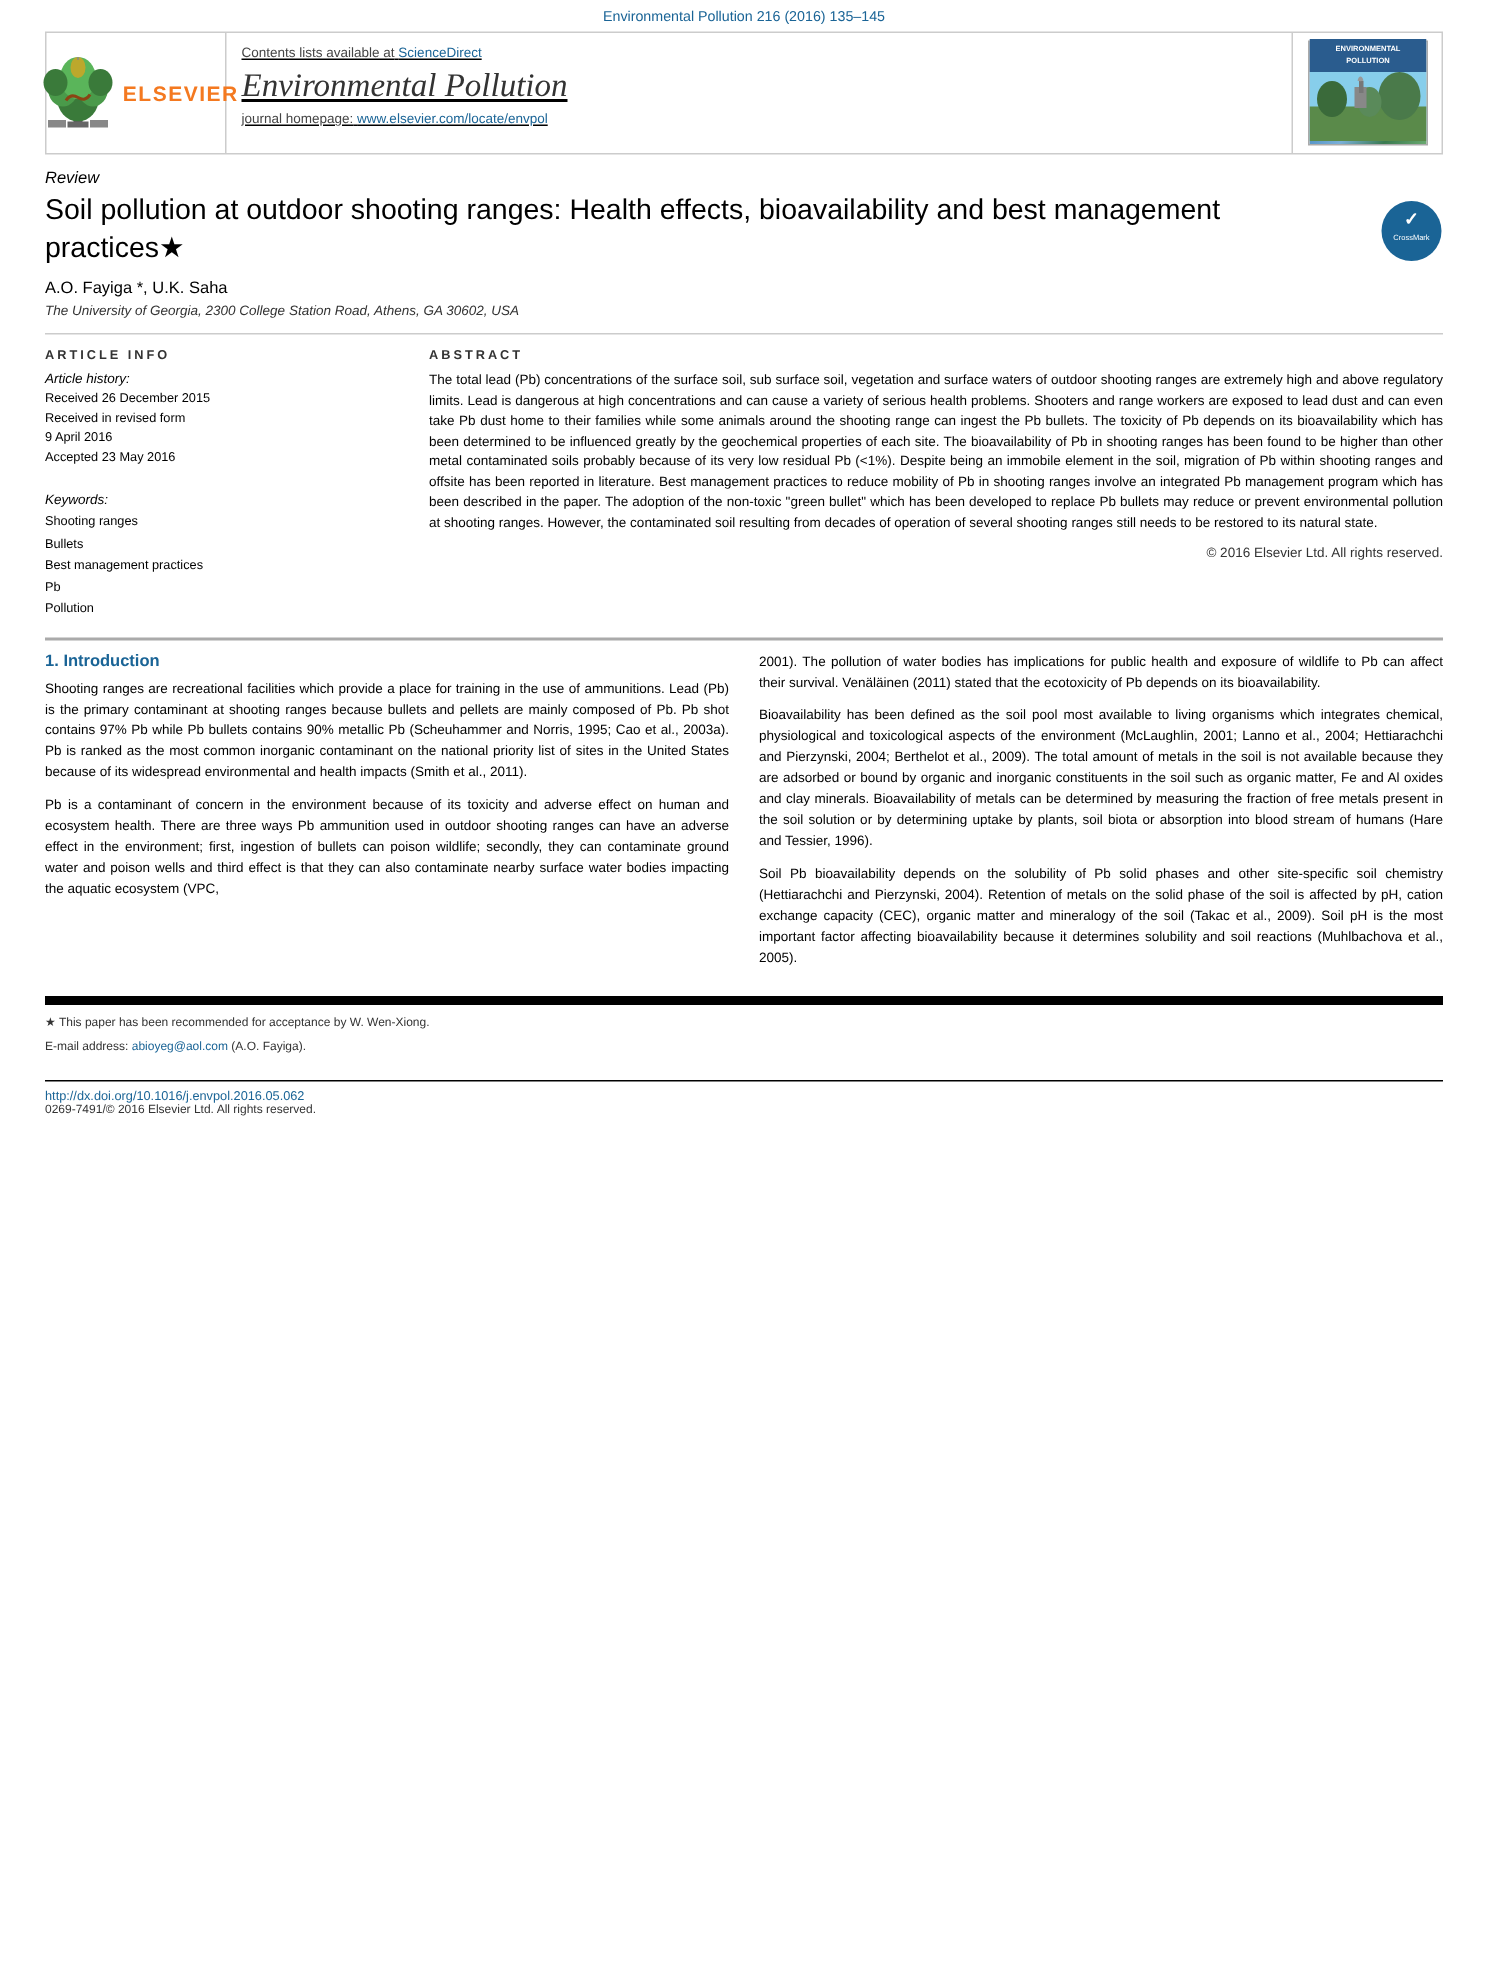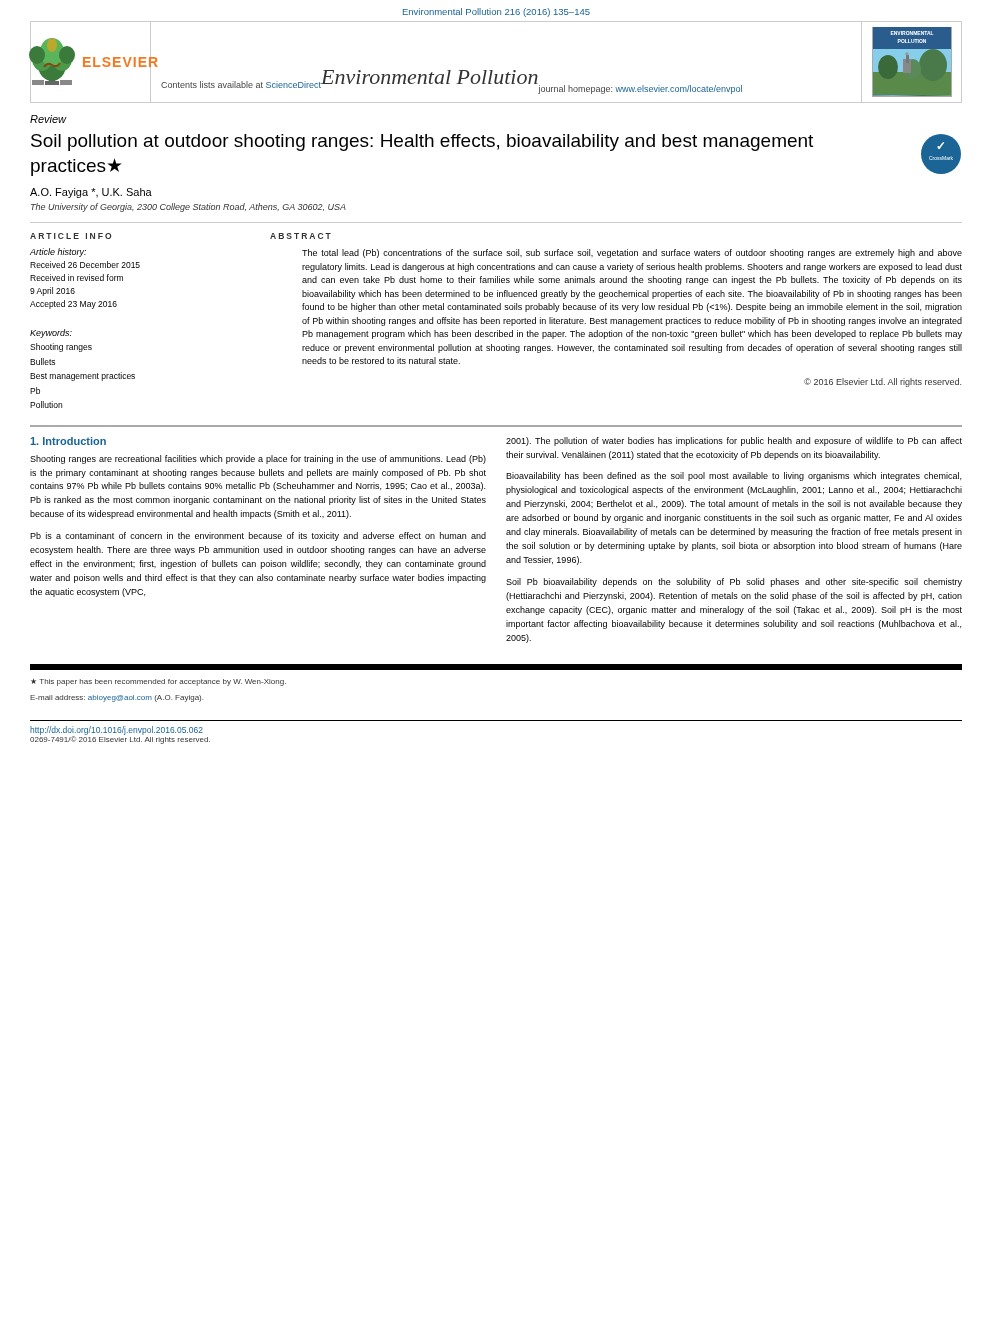--- a/index.html
+++ b/index.html
@@ -52,23 +52,24 @@
       color: #f47920;
       font-size: 14px;
       font-weight: bold;
       font-family: Arial, sans-serif;
       letter-spacing: 1px;
     }
 
     .header-center {
       flex: 1;
       display: flex;
-      flex-direction: row;
-      align-items: flex-end;
+      flex-direction: column;
+      align-items: flex-start;
       padding: 8px 10px;
+      text-decoration: underline;
     }
 
     .contents-line {
       font-size: 9px;
       font-family: Arial, sans-serif;
       color: #444;
       margin-bottom: 4px;
     }
 
     .sciencedirect-link {
@@ -160,21 +161,21 @@
     }
 
     .divider {
       border: none;
       border-top: 1px solid #ccc;
       margin: 8px 0;
     }
 
     .two-col {
       display: flex;
-      gap: 20px;
+      gap: 36px;
     }
 
     .left-col {
       width: 220px;
       flex-shrink: 0;
     }
 
     .right-col {
       flex: 1;
     }
@@ -207,21 +208,20 @@
       font-size: 8.5px;
       font-family: Arial, sans-serif;
       line-height: 1.7;
     }
 
     .abstract-text {
       font-size: 9px;
       font-family: Arial, sans-serif;
       line-height: 1.5;
       text-align: justify;
-      margin-left: 32px;
     }
 
     .copyright {
       text-align: right;
       font-size: 9px;
       font-family: Arial, sans-serif;
       margin-top: 8px;
       color: #333;
     }
 

